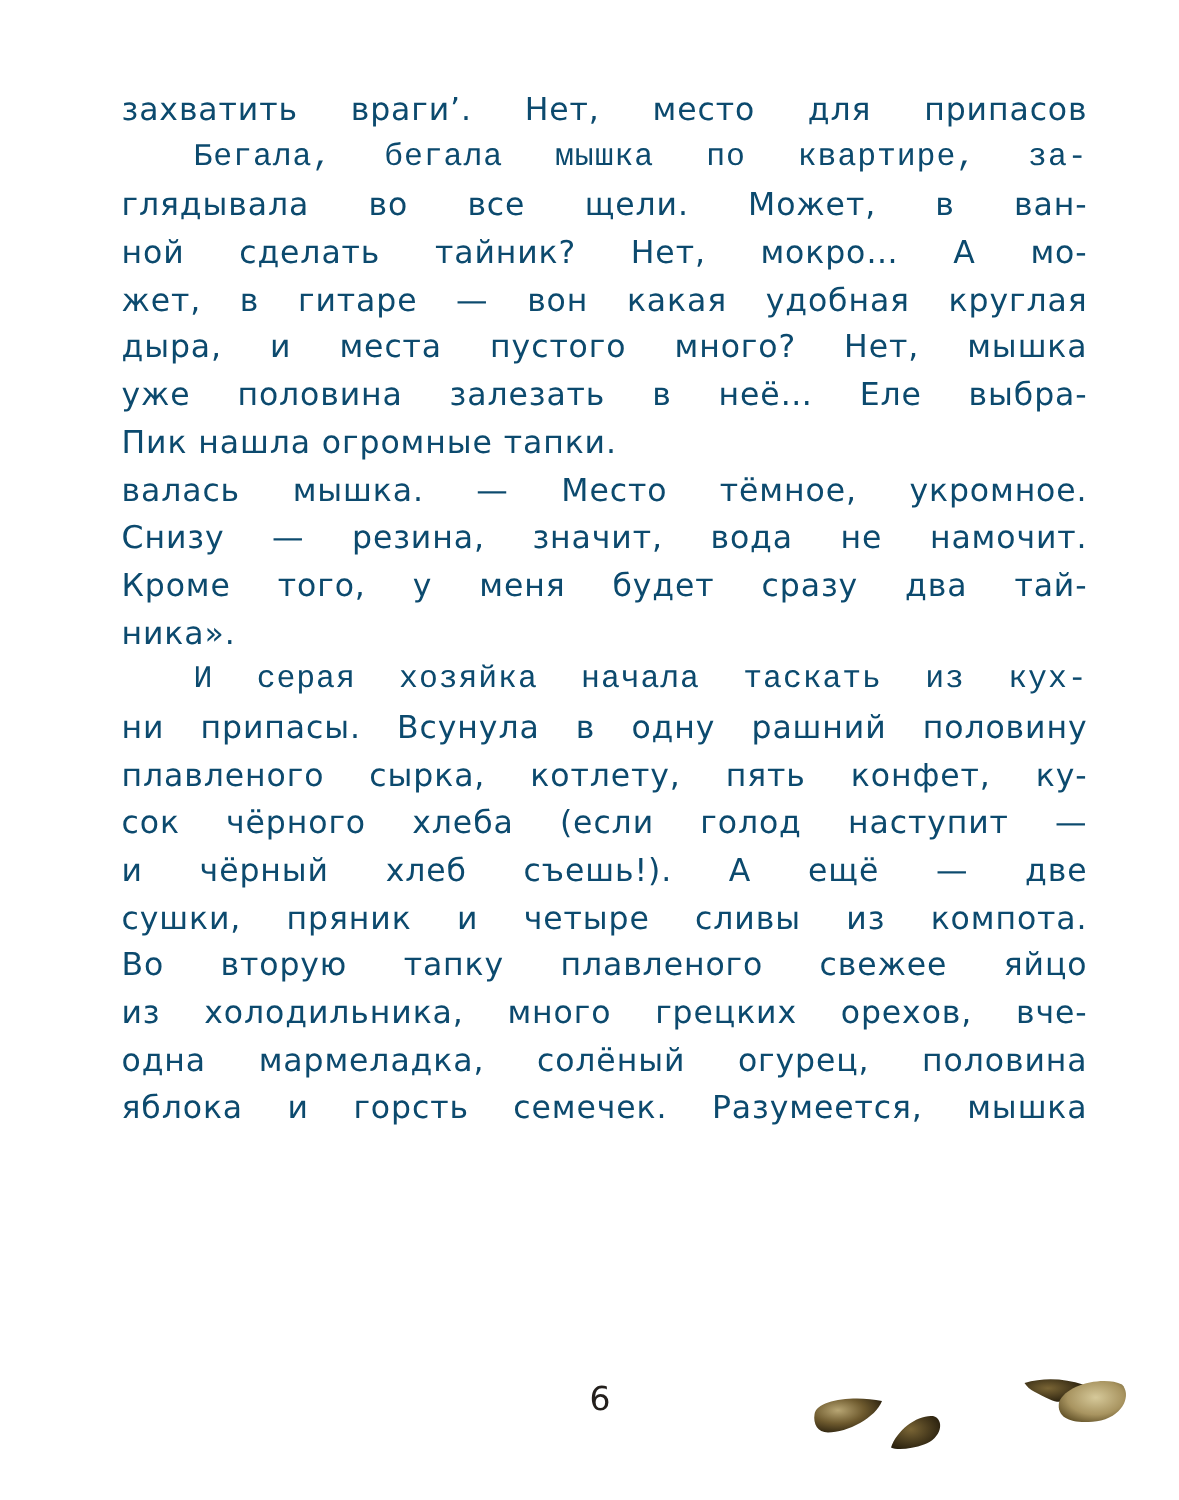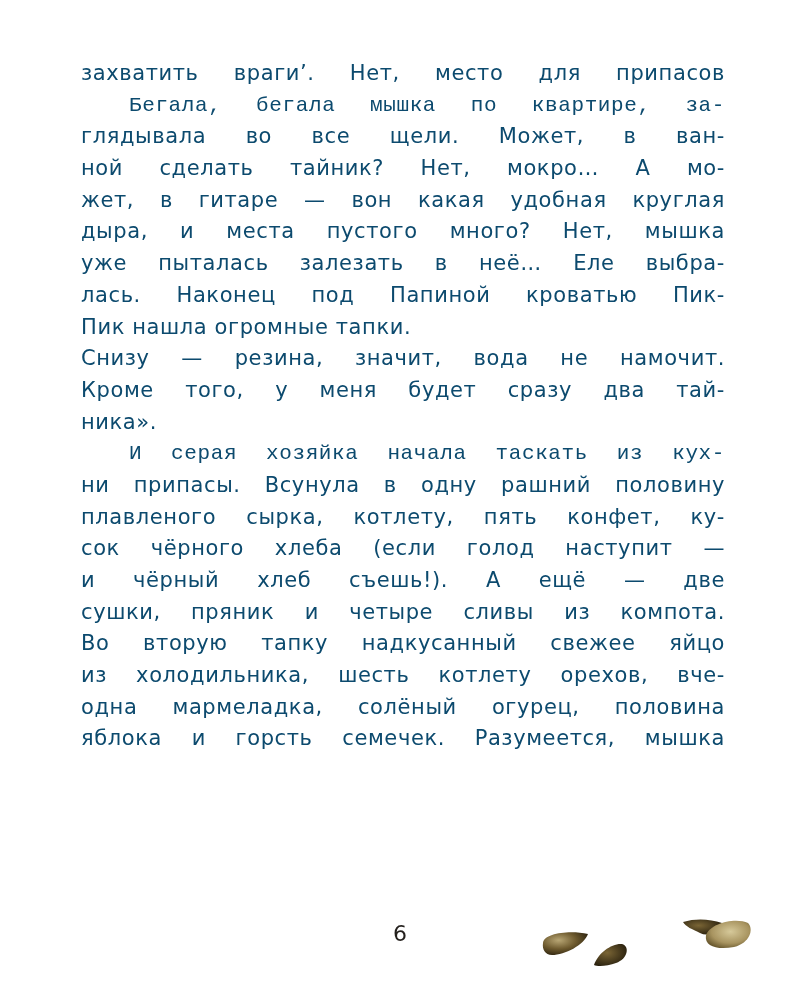--- a/index.html
+++ b/index.html
@@ -39,36 +39,36 @@
 
 <div class="page">
 
   <span class="line">захватить врагиʼ. Нет, место для припасов</span>
 
   <span class="line indent">Бегала, бегала мышка по квартире, за-</span>
   <span class="line">глядывала во все щели. Может, в ван-</span>
   <span class="line">ной сделать тайник? Нет, мокро… А мо-</span>
   <span class="line">жет, в гитаре — вон какая удобная круглая</span>
   <span class="line">дыра, и места пустого много? Нет, мышка</span>
-  <span class="line">уже пыталась залезать в неё… Еле выбра-</span>
-  <span class="line">лась. Наконец под Папиной кроватью Пик-</span>
+  <span class="line">уже половина залезать в неё… Еле выбра-</span>
   <span class="line last">Пик нашла огромные тапки.</span>
 
+  <span class="line">валась мышка. — Место тёмное, укромное.</span>
   <span class="line">Снизу — резина, значит, вода не намочит.</span>
   <span class="line">Кроме того, у меня будет сразу два тай-</span>
   <span class="line last">ника».</span>
 
   <span class="line indent">И серая хозяйка начала таскать из кух-</span>
   <span class="line">ни припасы. Всунула в одну рашний половину</span>
   <span class="line">плавленого сырка, котлету, пять конфет, ку-</span>
   <span class="line">сок чёрного хлеба (если голод наступит —</span>
   <span class="line">и чёрный хлеб съешь!). А ещё — две</span>
   <span class="line">сушки, пряник и четыре сливы из компота.</span>
-  <span class="line">Во вторую тапку надкусанный свежее яйцо</span>
-  <span class="line">из холодильника, шесть котлету орехов, вче-</span>
+  <span class="line">Во вторую тапку плавленого свежее яйцо</span>
+  <span class="line">из холодильника, много грецких орехов, вче-</span>
   <span class="line">одна мармеладка, солёный огурец, половина</span>
   <span class="line">яблока и горсть семечек. Разумеется, мышка</span>
 </div>
 
 <div class="page-number">6</div>
 
 <svg class="seeds" viewBox="0 0 240 60" xmlns="http://www.w3.org/2000/svg">
   <defs>
     <radialGradient id="sg1" cx="35%" cy="35%" r="70%">
       <stop offset="0%" stop-color="#b8a674"></stop>

